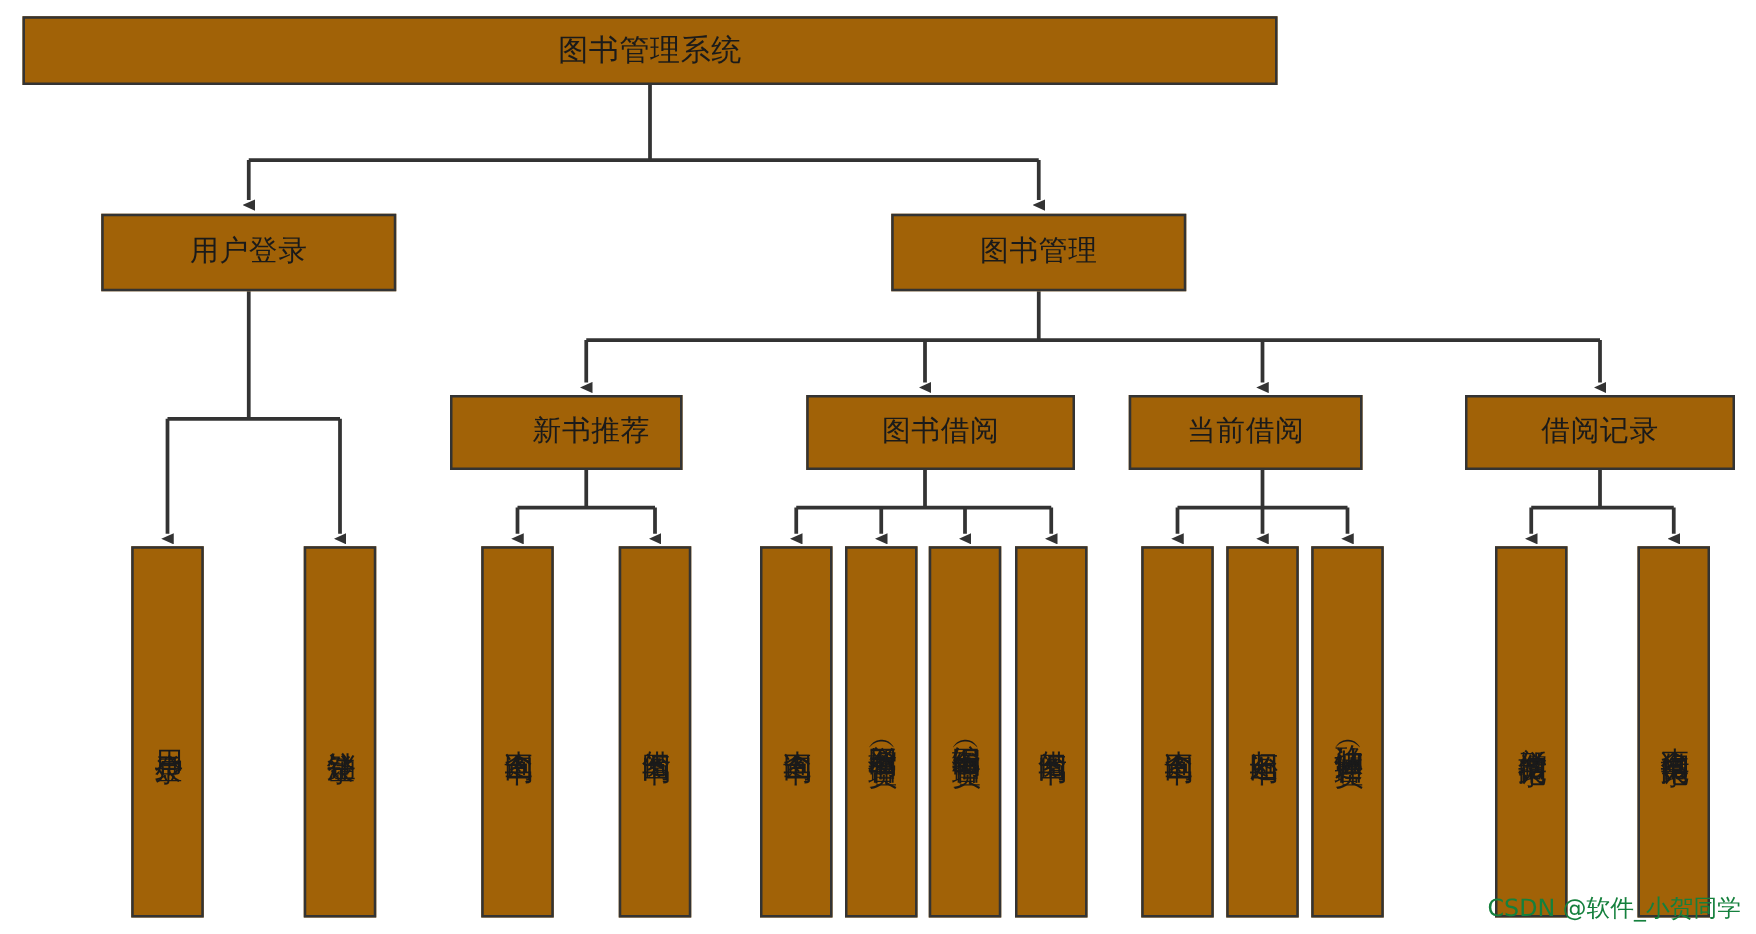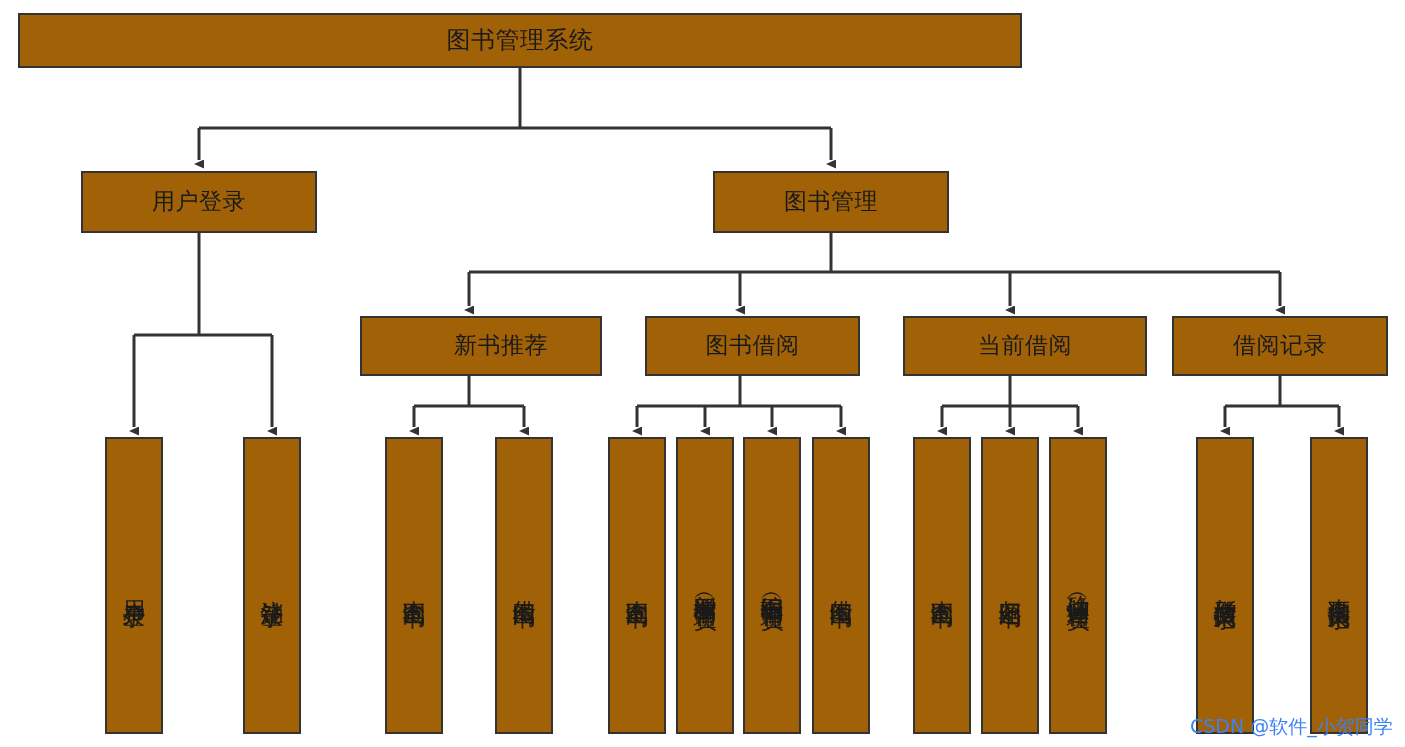--- a/index.html
+++ b/index.html
@@ -59,21 +59,21 @@
     letter-spacing: 2px;
     line-height: 1;
     white-space: nowrap;
     max-height: 270px;
   }
   .watermark {
     position: absolute;
     left: 1190px;
     top: 714px;
     font-size: 19px;
-    color: #3b82f6;
+    color: #15803d;
     white-space: nowrap;
     z-index: 5;
     font-family: "DejaVu Sans", "Liberation Sans", sans-serif;
   }
 </style>
 </head>
 <body>
 
 <div id="canvas">
 
@@ -131,27 +131,27 @@
     <span class="node-label">图书管理系统</span>
   </div>
 
   <div class="node horiz" style="left:81px; top:171px; width:236px; height:62px;">
     <span class="node-label">用户登录</span>
   </div>
   <div class="node horiz" style="left:713px; top:171px; width:236px; height:62px;justify-content:center;">
     <span class="node-label">图书管理</span>
   </div>
 
-  <div class="node horiz" style="left:360px; top:316px; width:242px; height:60px;padding-left:40px;">
+  <div class="node horiz" style="left:360px; top:316px; width:186px; height:60px;padding-left:40px;">
     <span class="node-label">新书推荐</span>
   </div>
   <div class="node horiz" style="left:633px; top:316px; width:215px; height:60px;margin-left:12px;">
     <span class="node-label">图书借阅</span>
   </div>
-  <div class="node horiz" style="left:903px; top:316px; width:244px; height:60px;">
+  <div class="node horiz" style="left:903px; top:316px; width:187px; height:60px;">
     <span class="node-label">当前借阅</span>
   </div>
   <div class="node horiz" style="left:1172px; top:316px; width:216px; height:60px;">
     <span class="node-label">借阅记录</span>
   </div>
 
   <div class="node vert" style="left:105px; top:437px; width:58px; height:297px;">
     <span class="node-label">用户登录</span>
   </div>
   <div class="node vert" style="left:243px; top:437px; width:58px; height:297px;">

